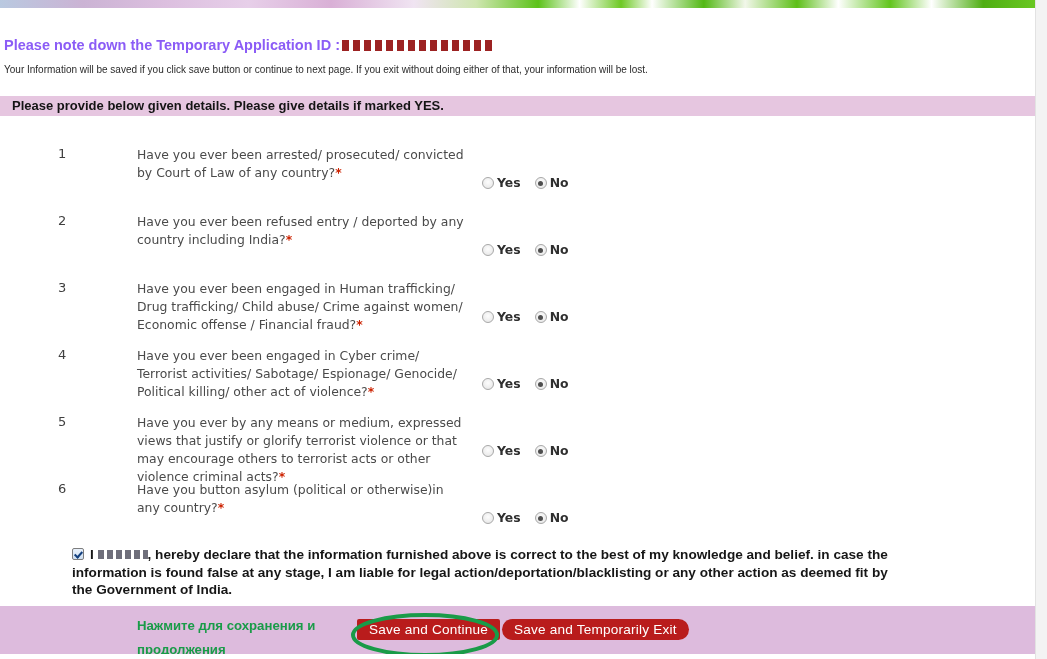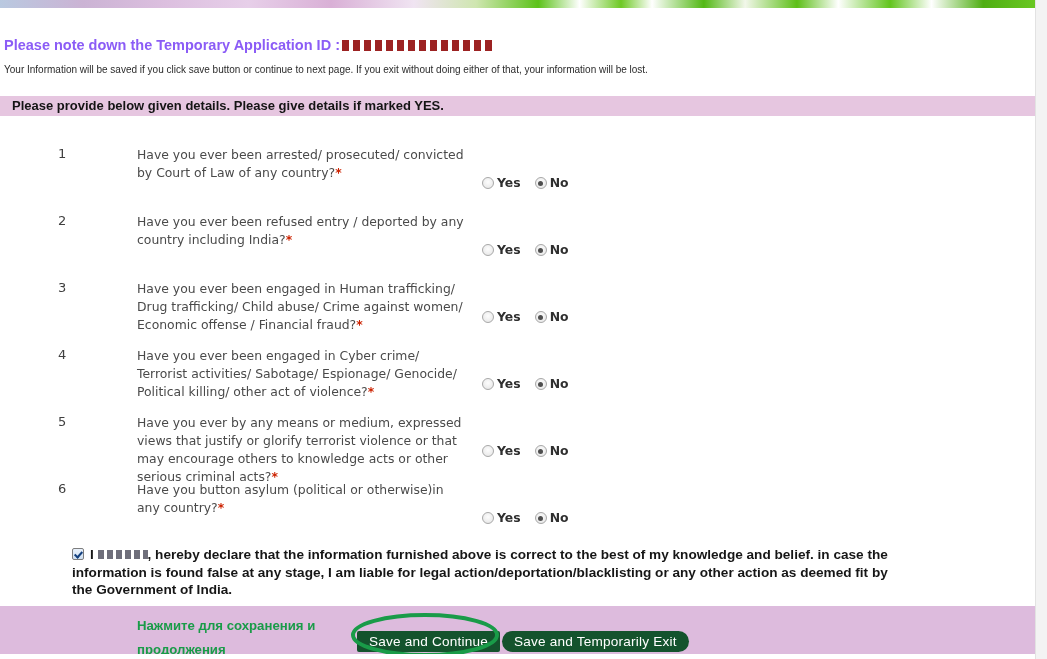--- a/index.html
+++ b/index.html
@@ -274,31 +274,30 @@
     font-family: "Liberation Sans", sans-serif;
     font-weight: bold;
     font-size: 13.2px;
     line-height: 24px;
     color: #199b48;
   }
   .form-btn {
     position: absolute;
     top: 619px;
     height: 21px;
-    background: #14532d;
+    background: #b91c1c;
     border: none;
     border-radius: 2px;
     color: #ffffff;
     font-family: "Liberation Sans", sans-serif;
     font-size: 13.6px;
     letter-spacing: .2px;
     cursor: pointer;
     padding: 0 12px;
     white-space: nowrap;
-    margin-top: 12px;
   }
   #btn-save-continue { left: 357px; }
   #btn-save-exit { left: 502px; border-radius: 14px; }
 
   #annotation-ellipse {
     position: absolute;
     left: 349px; top: 612px;
     width: 152px; height: 46px;
     pointer-events: none;
   }
@@ -342,21 +341,21 @@
     </div>
 
     <div class="q-row" style="top:241px;">
       <div class="q-num">4</div>
       <div class="q-text"><span>Have you ever been engaged in Cyber crime/ Terrorist activities/ Sabotage/ Espionage/ Genocide/ Political killing/ other act of violence?</span><span class="req">*</span></div>
       <div class="q-opts"><label><span class="radio"></span><span>Yes</span></label><span class="opt-gap"></span><label><span class="radio checked"></span><span>No</span></label></div>
     </div>
 
     <div class="q-row" style="top:308px;">
       <div class="q-num">5</div>
-      <div class="q-text"><span>Have you ever by any means or medium, expressed views that justify or glorify terrorist violence or that may encourage others to knowledge acts or other serious criminal acts?</span><span class="req">*</span></div>
+      <div class="q-text"><span>Have you ever by any means or medium, expressed views that justify or glorify terrorist violence or that may encourage others to terrorist acts or other violence criminal acts?</span><span class="req">*</span></div>
       <div class="q-opts"><label><span class="radio"></span><span>Yes</span></label><span class="opt-gap"></span><label><span class="radio checked"></span><span>No</span></label></div>
     </div>
 
     <div class="q-row" style="top:375px;">
       <div class="q-num">6</div>
       <div class="q-text"><span>Have you button asylum (political or otherwise)in any country?</span><span class="req">*</span></div>
       <div class="q-opts"><label><span class="radio"></span><span>Yes</span></label><span class="opt-gap"></span><label><span class="radio checked"></span><span>No</span></label></div>
     </div>
 
   </div>

